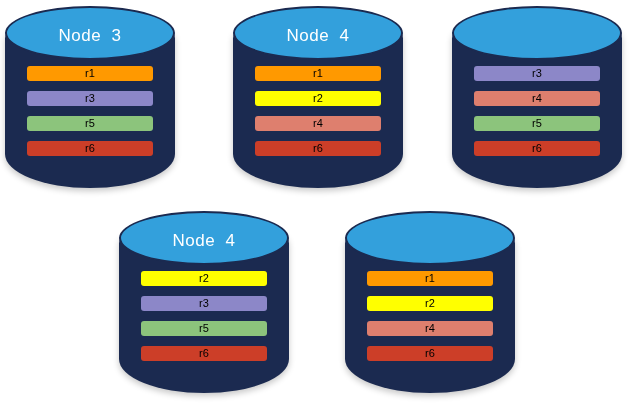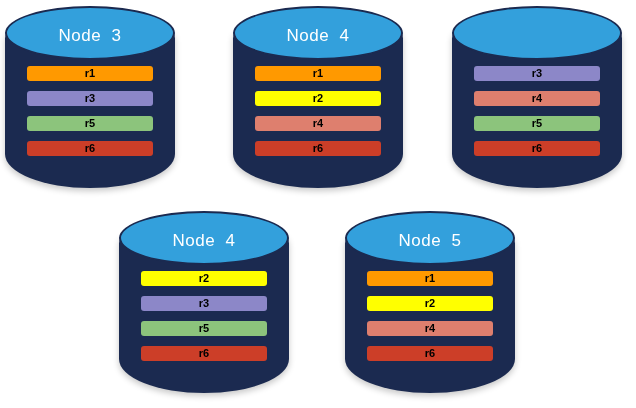--- a/index.html
+++ b/index.html
@@ -53,21 +53,21 @@
     left:22px; top:60px;
     width:126px;
     z-index:2;
   }
   .replica{
     height:15px;
     margin-bottom:10px;
     border-radius:3px;
     text-align:center;
     font-size:11px;
-    font-weight:bold;
+    font-weight:normal;
     color:#000000;
     line-height:15px;
   }
   .replica:last-child{margin-bottom:0;}
 
   
   #node-1{left:5px;  top:6px;}
   #node-2{left:233px;top:6px;}
   #node-3{left:452px;top:6px;}
   #node-4{left:119px;top:211px;padding-left:12px;}
@@ -116,21 +116,20 @@
       <div class="replicas">
         <div class="replica" style="background: rgb(255, 255, 0);">r2</div>
         <div class="replica" style="background: rgb(140, 135, 200);">r3</div>
         <div class="replica" style="background: rgb(140, 196, 124);">r5</div>
         <div class="replica" style="background: rgb(204, 62, 40);">r6</div>
       </div>
     </div>
     <div class="node" id="node-5">
       <div class="cyl-body"></div>
       <div class="cyl-top" style="background: rgb(51, 160, 220);"></div>
-      <div class="node-label">Node  5</div>
       <div class="replicas">
         <div class="replica" style="background: rgb(255, 153, 0);">r1</div>
         <div class="replica" style="background: rgb(255, 255, 0);">r2</div>
         <div class="replica" style="background: rgb(222, 127, 110);">r4</div>
         <div class="replica" style="background: rgb(204, 62, 40);">r6</div>
       </div>
     </div>
   </div>
 
 </body></html>

